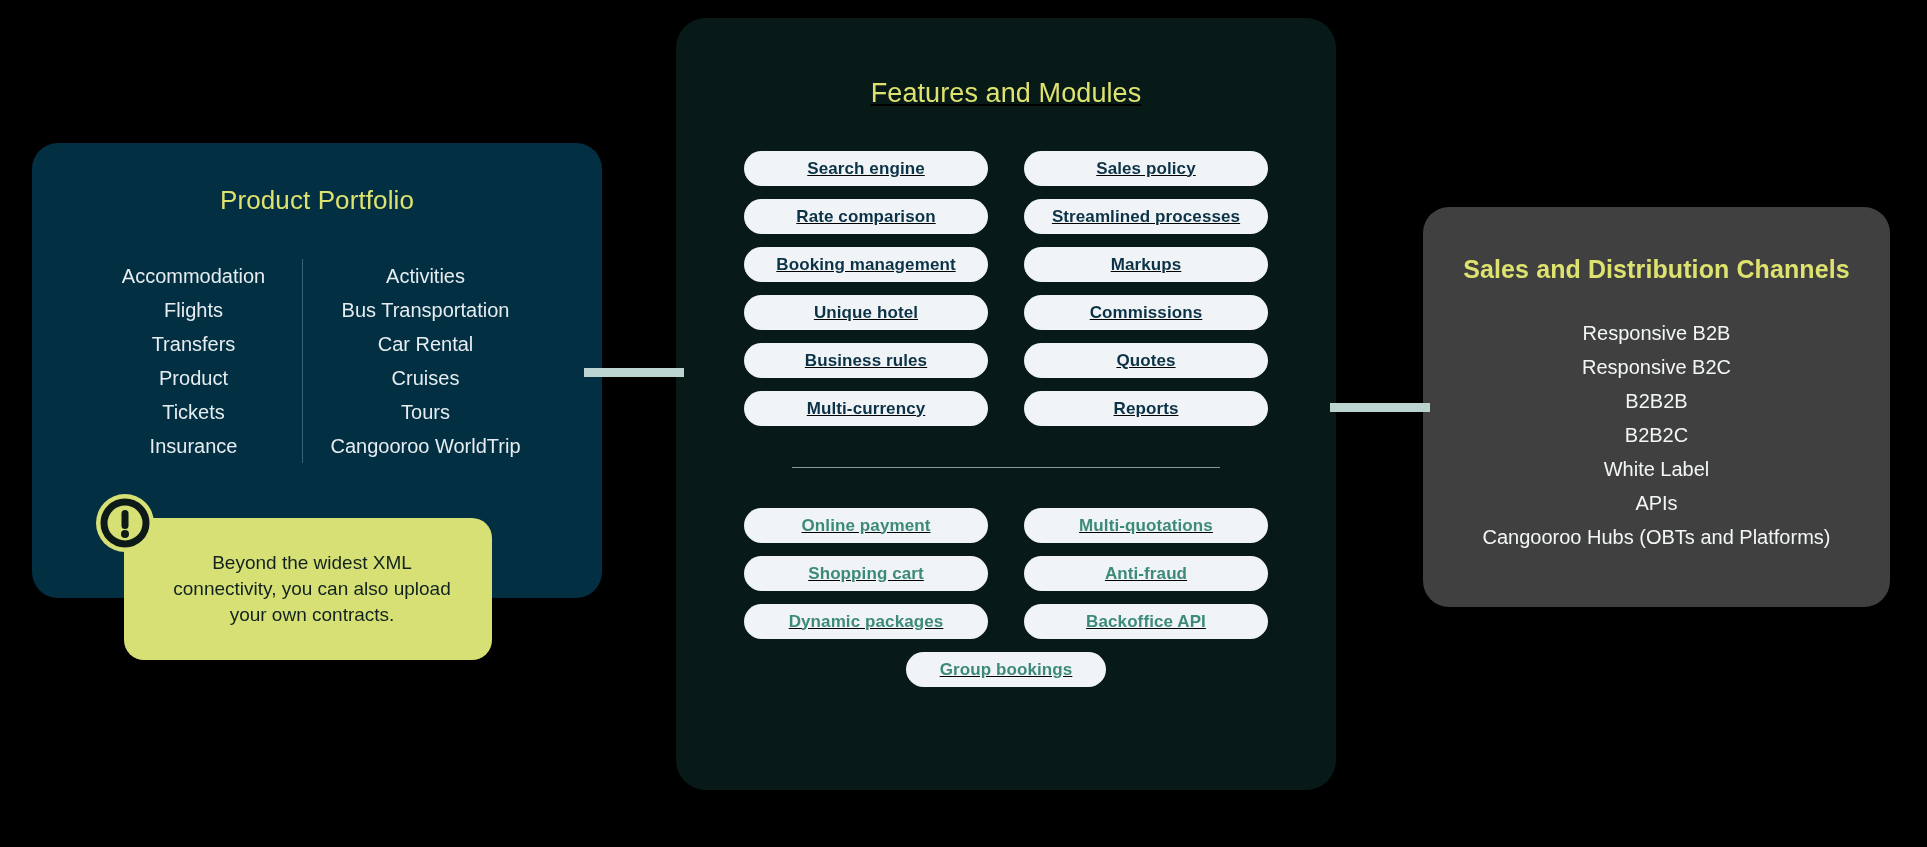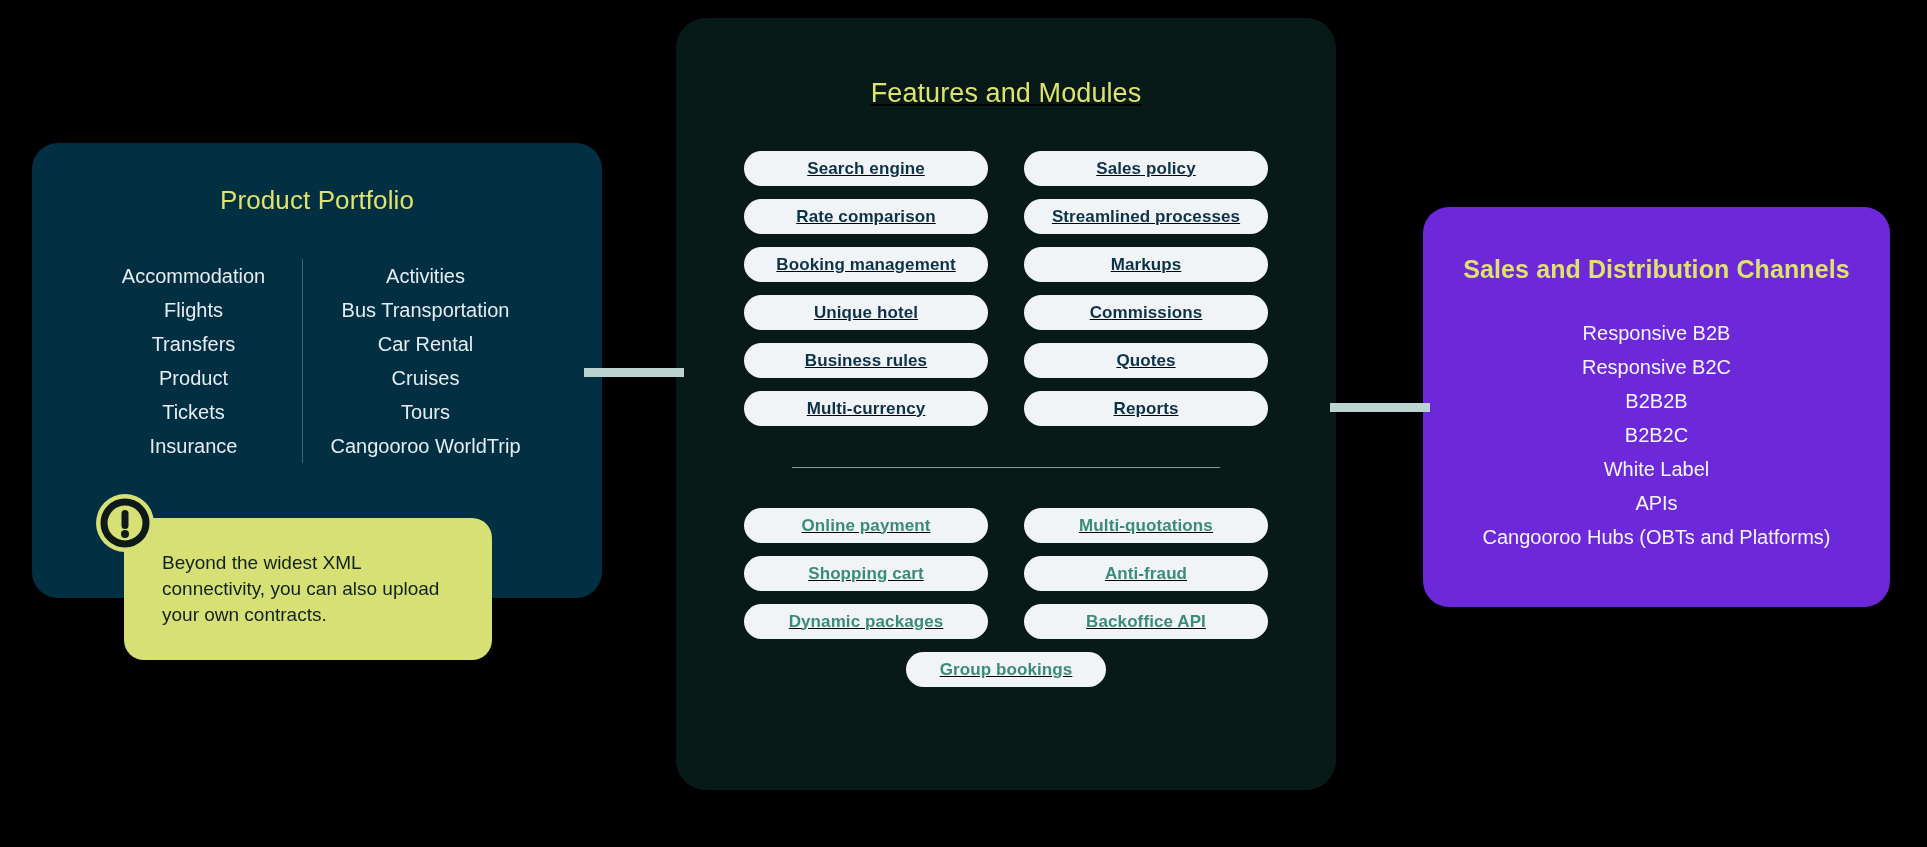--- a/index.html
+++ b/index.html
@@ -78,21 +78,21 @@
     border-radius: 20px;
     display: flex;
     align-items: center;
     justify-content: center;
     padding: 10px 30px 10px 38px;
   }
   #xml-callout .callout-text {
     color: #12231f;
     font-size: 19px;
     line-height: 26px;
-    text-align: left;
+    text-align: center;
   }
   #callout-alert-icon {
     position: absolute;
     left: -28px;
     top: -24px;
     width: 58px;
     height: 58px;
     border-radius: 50%;
     background: #d7e075;
     display: flex;
@@ -152,21 +152,21 @@
     margin: 41px auto 0 auto;
     opacity: 0.75;
   }
 
   
   #channels-panel {
     left: 1423px;
     top: 207px;
     width: 467px;
     height: 400px;
-    background: #6d28d9;
+    background: #404040;
     border-radius: 26px;
   }
   #channels-panel .panel-title { margin-top: 48px; font-weight: bold; font-size: 25px; }
 
   .channels-list {
     margin-top: 32px;
     display: flex;
     flex-direction: column;
     align-items: center;
   }

